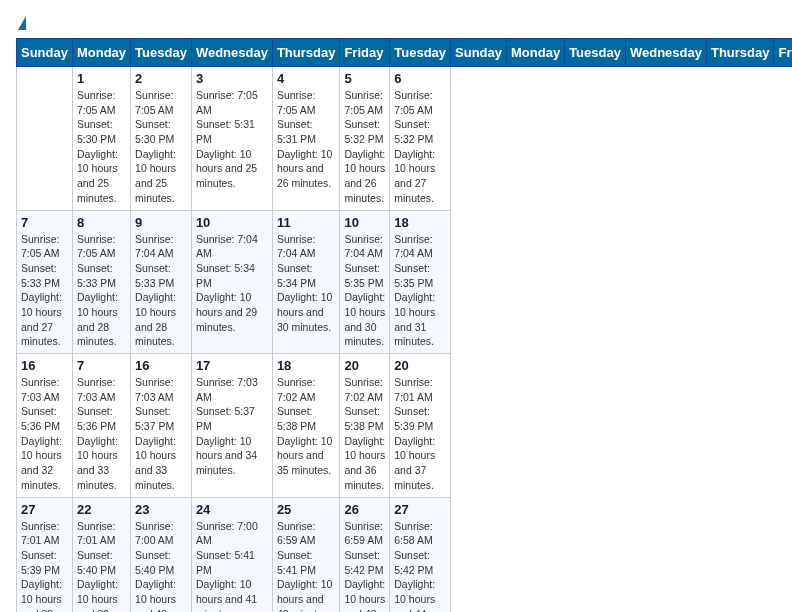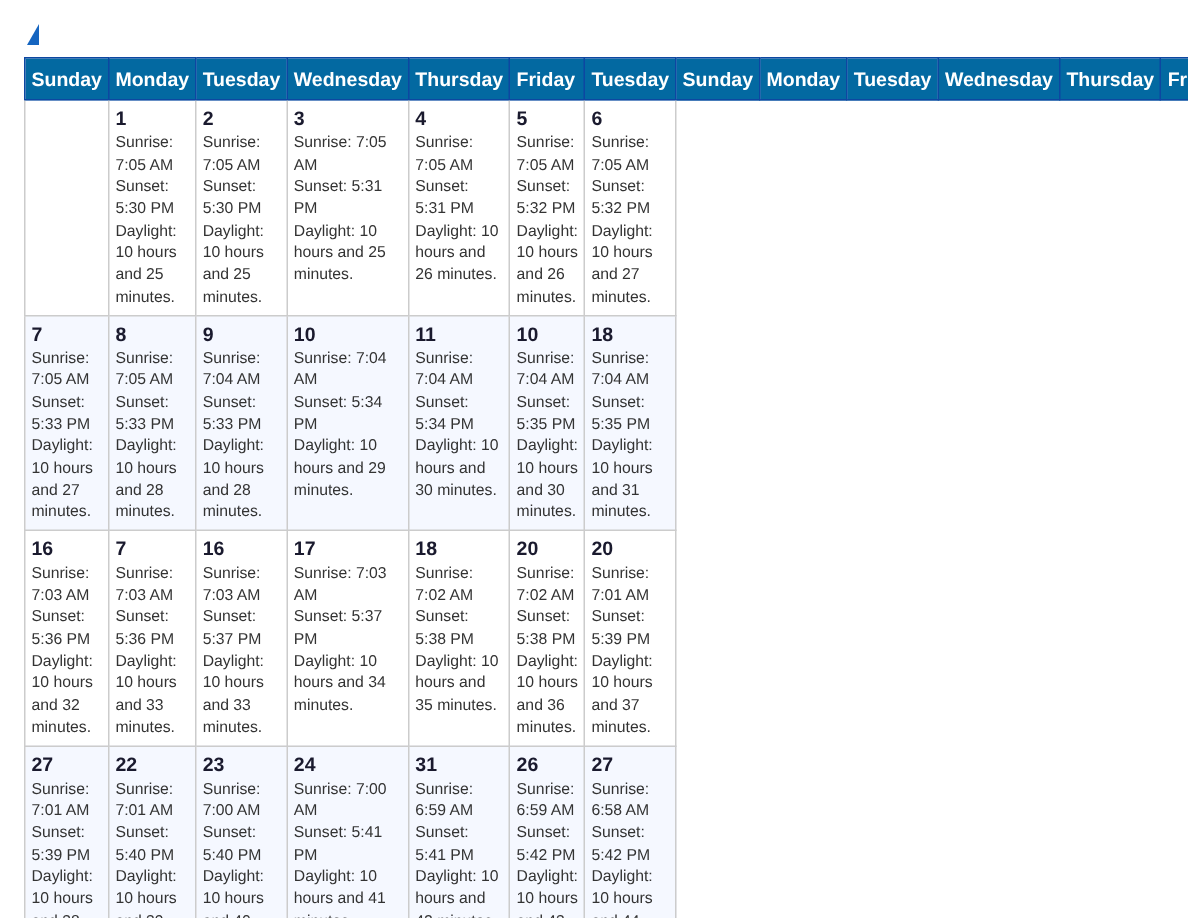--- a/index.html
+++ b/index.html
@@ -234,21 +234,21 @@
         </td>
         <td>
           <span class="day-number">23</span>
           <div class="day-info">Sunrise: 7:00 AM<br>Sunset: 5:40 PM<br>Daylight: 10 hours and 40 minutes.</div>
         </td>
         <td>
           <span class="day-number">24</span>
           <div class="day-info">Sunrise: 7:00 AM<br>Sunset: 5:41 PM<br>Daylight: 10 hours and 41 minutes.</div>
         </td>
         <td>
-          <span class="day-number">31</span>
+          <span class="day-number">25</span>
           <div class="day-info">Sunrise: 6:59 AM<br>Sunset: 5:41 PM<br>Daylight: 10 hours and 42 minutes.</div>
         </td>
         <td>
           <span class="day-number">26</span>
           <div class="day-info">Sunrise: 6:59 AM<br>Sunset: 5:42 PM<br>Daylight: 10 hours and 43 minutes.</div>
         </td>
         <td>
           <span class="day-number">27</span>
           <div class="day-info">Sunrise: 6:58 AM<br>Sunset: 5:42 PM<br>Daylight: 10 hours and 44 minutes.</div>
         </td>

